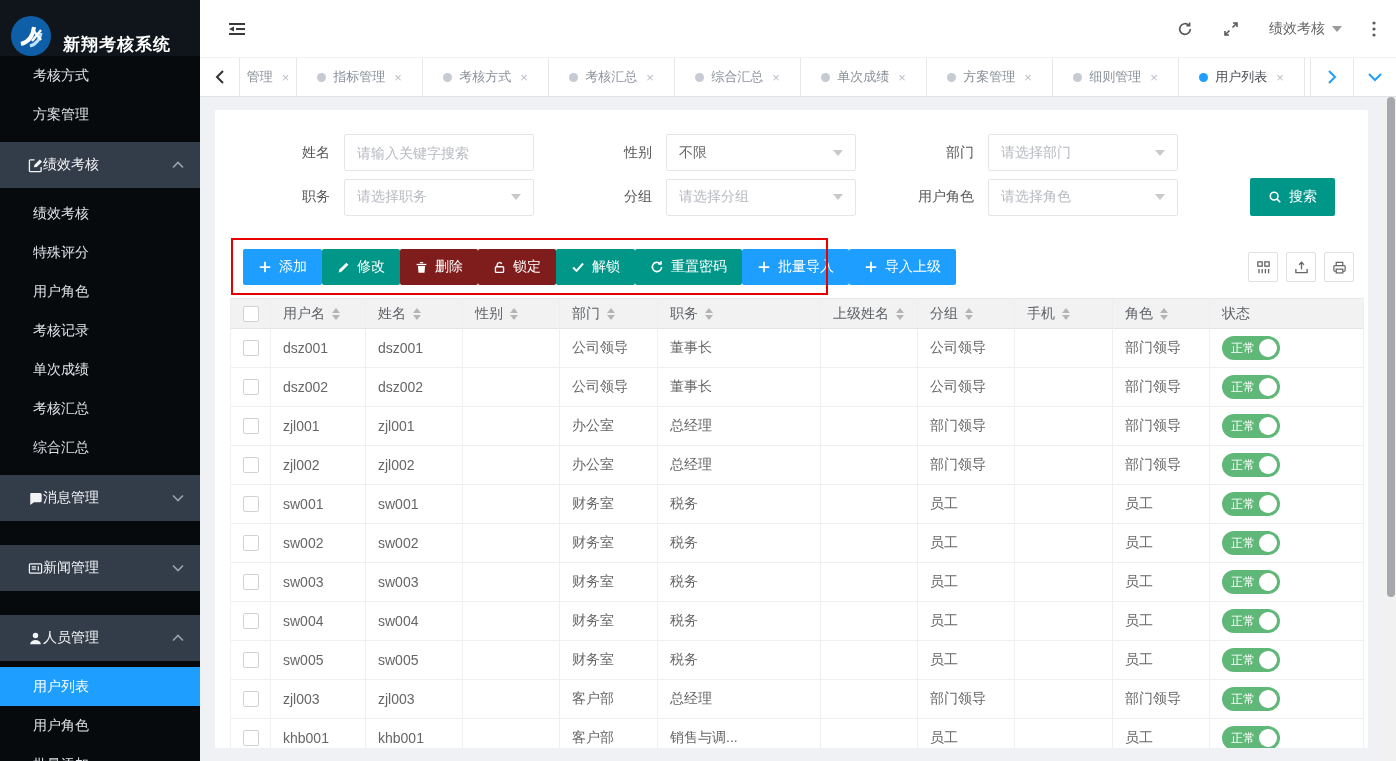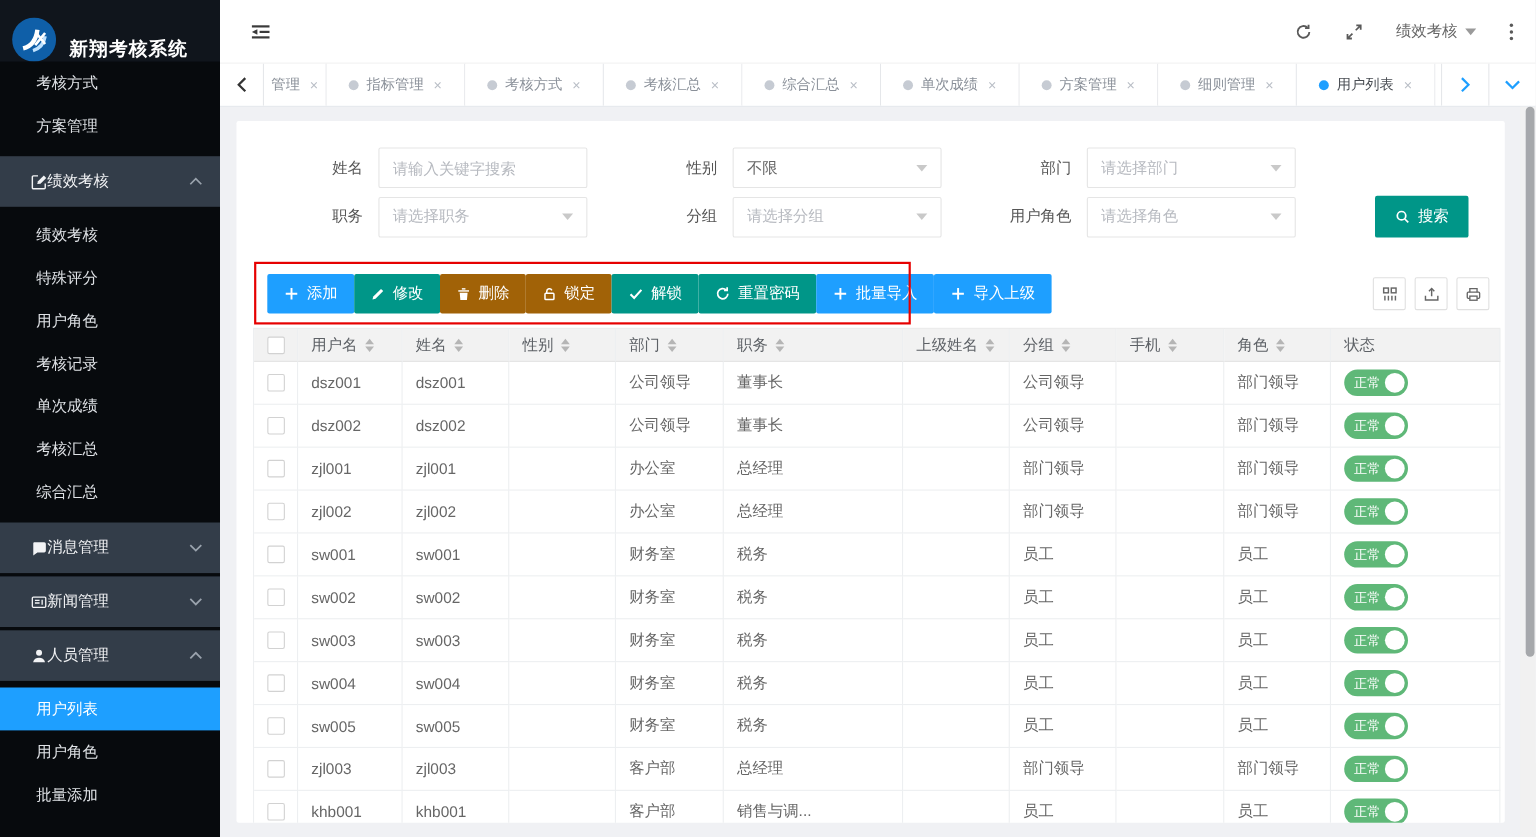--- a/index.html
+++ b/index.html
@@ -8,21 +8,21 @@
   #app{position:relative;width:1396px;height:761px;display:flex}
 
   
   .sidebar{flex:0 0 200px;width:200px;height:761px;background:#070a0d;color:#fff;overflow:hidden}
   .logo{height:56px;background:#10151c;display:flex;align-items:flex-end;padding-left:11px;gap:12px}
   .logo-badge{width:40px;height:40px;flex:0 0 40px}
   .logo-title{font-size:17px;font-weight:bold;color:#fff;letter-spacing:1px}
   .side-parent{height:46px;background:#333d49;display:flex;align-items:center;
     padding:0 16px 0 28px;font-size:14px;color:#f2f3f5;cursor:pointer}
   .side-parent .chev{margin-left:auto;color:#9aa3ad;display:flex}
-  .side-parent + .side-parent{margin-top:3px}
+  .side-parent + .side-parent{margin-top:24px}
   .submenu + .side-parent{margin-top:8px}
   .side-parent + .submenu{margin-top:6px}
   .side-child{height:39px;display:flex;align-items:center;padding-left:33px;
     font-size:14px;color:#dfe2e6;cursor:pointer}
   .side-child.active{background:#1E9FFF;color:#fff}
 
   
   .main{flex:1;display:flex;flex-direction:column;position:relative;min-width:0}
   .topbar{height:57px;background:#fff;display:flex;align-items:center;padding:0 20px 0 28px}
   .hamburger{color:#3a3a3a;display:flex;cursor:pointer}
@@ -60,21 +60,21 @@
   input.ffield::placeholder{color:#b7bac0}
   .fselect{cursor:pointer}
   .fval.ph{color:#b7bac0}
   .caret{width:0;height:0;border-left:5px solid transparent;border-right:5px solid transparent;border-top:6px solid #c9c9c9}
   .search-btn{margin-left:24px;width:85px;height:38px;background:#009688;color:#fff;border:none;
     border-radius:2px;font-size:14px;display:flex;align-items:center;justify-content:center;gap:7px;cursor:pointer}
 
   .toolbar{display:flex;align-items:center;margin:33px 14px 13px 28px;}
   .abtn{height:36px;border:none;border-radius:2px;color:#fff;font-size:14px;
     display:flex;align-items:center;gap:7px;padding:0 15px;cursor:pointer;white-space:nowrap}
-  .abtn.blue{background:#1E9FFF}.abtn.teal{background:#009688}.abtn.orange{background:#a16207}
+  .abtn.blue{background:#1E9FFF}.abtn.teal{background:#009688}.abtn.orange{background:#7f1d1d}
   .tool-icons{margin-left:auto;display:flex;gap:8px}
   .ticon{width:30px;height:30px;border:1px solid #e0e0e0;border-radius:2px;background:#fff;
     display:flex;align-items:center;justify-content:center;color:#666;cursor:pointer}
 
   
   .table{margin:0 4px 0 15px;border-top:1px solid #e9e9e9;border-left:1px solid #edeff1;
     font-size:14px;color:#666}
   .trow{display:grid;grid-template-columns:40px 95px 97px 97px 98px 163px 97px 97px 98px 97px 1fr}
   .tcell{border-right:1px solid #edeff1;border-bottom:1px solid #edeff1;display:flex;
     align-items:center;padding:0 12px;overflow:hidden;white-space:nowrap;height:39px}

